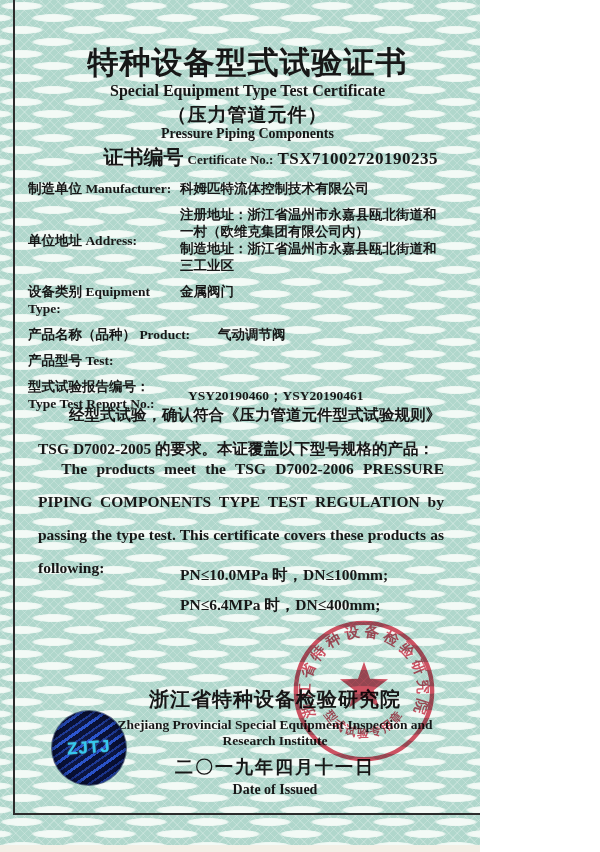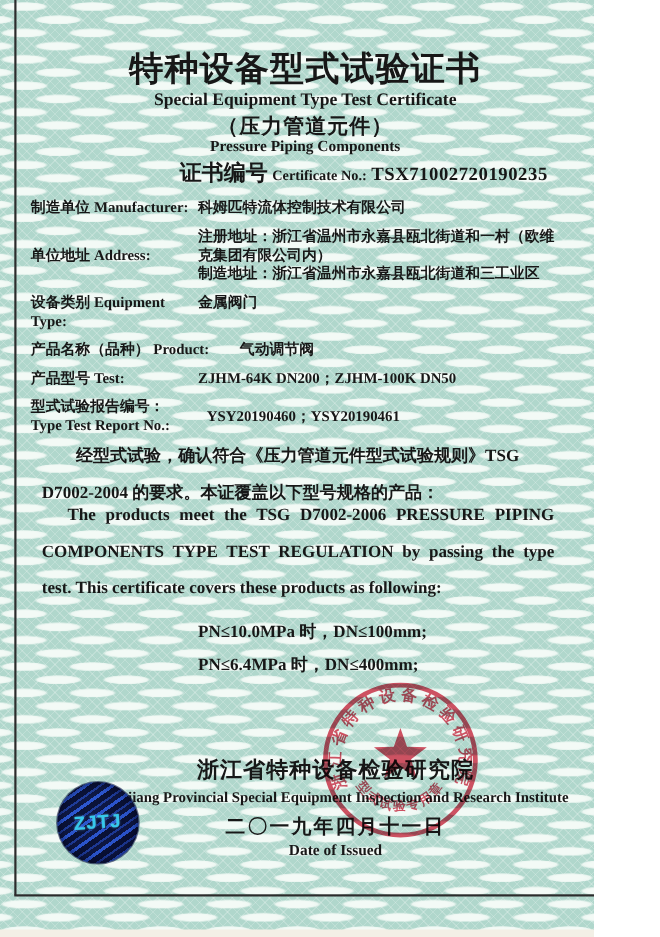--- a/index.html
+++ b/index.html
@@ -1,17 +1,17 @@
 <!DOCTYPE html>
 <html><head>
 <meta charset="utf-8">
 <style>
   html,body{margin:0;padding:0;}
   .page{
-    position:relative;width:540px;height:852px;overflow:hidden;
+    position:relative;width:480px;height:852px;overflow:hidden;
     background-color:#b0d7cc;
     background-image:
       radial-gradient(22px 4.2px at 22px 6px, #f3faf6 62%, rgba(243,250,246,.9) 86%, rgba(243,250,246,0) 100%),
       radial-gradient(22px 4.2px at 22px 6px, #f3faf6 62%, rgba(243,250,246,.9) 86%, rgba(243,250,246,0) 100%),
       repeating-linear-gradient(45deg, rgba(255,255,255,.20) 0 1px, rgba(255,255,255,0) 1px 6px),
       repeating-linear-gradient(135deg, rgba(255,255,255,.20) 0 1px, rgba(255,255,255,0) 1px 6px);
     background-size:62px 24px,62px 24px,auto,auto;
     background-position:0 0,31px 12px,0 0,0 0;
     font-family:"Liberation Serif","DejaVu Serif",serif;
     color:#171717;
@@ -122,34 +122,33 @@
         <span>Product:</span>
       </div>
       <div class="fvalue">气动调节阀</div>
     </div>
 
     <div class="frow">
       <div class="flabel">
         <span>产品型号</span>
         <span>Test:</span>
       </div>
-      <div class="fvalue">ZJHM-64K DN200；ZJHM-100K DN50</div>
     </div>
 
     <div class="frow">
       <div class="flabel" style="width:160px;">
         <div>型式试验报告编号：</div>
         <div>Type Test Report No.:</div>
       </div>
       <div class="fvalue" style="align-self:center;">YSY20190460；YSY20190461</div>
     </div>
 
   </div>
 
-  <div class="para para-zh">经型式试验，确认符合《压力管道元件型式试验规则》TSG D7002-2004 的要求。本证覆盖以下型号规格的产品：</div>
+  <div class="para para-zh">经型式试验，确认符合《压力管道元件型式试验规则》TSG D7002-2005 的要求。本证覆盖以下型号规格的产品：</div>
   <div class="para para-en">The products meet the TSG D7002-2006 PRESSURE PIPING COMPONENTS TYPE TEST REGULATION by passing the type test. This certificate covers these products as following:</div>
 
   <div class="specs">
     <div>PN≤10.0MPa 时，DN≤100mm;</div>
     <div>PN≤6.4MPa 时，DN≤400mm;</div>
   </div>
 
   <div class="footer">
     <div class="inst-zh">浙江省特种设备检验研究院</div>
     <div class="inst-en">Zhejiang Provincial Special Equipment Inspection and Research Institute</div>

